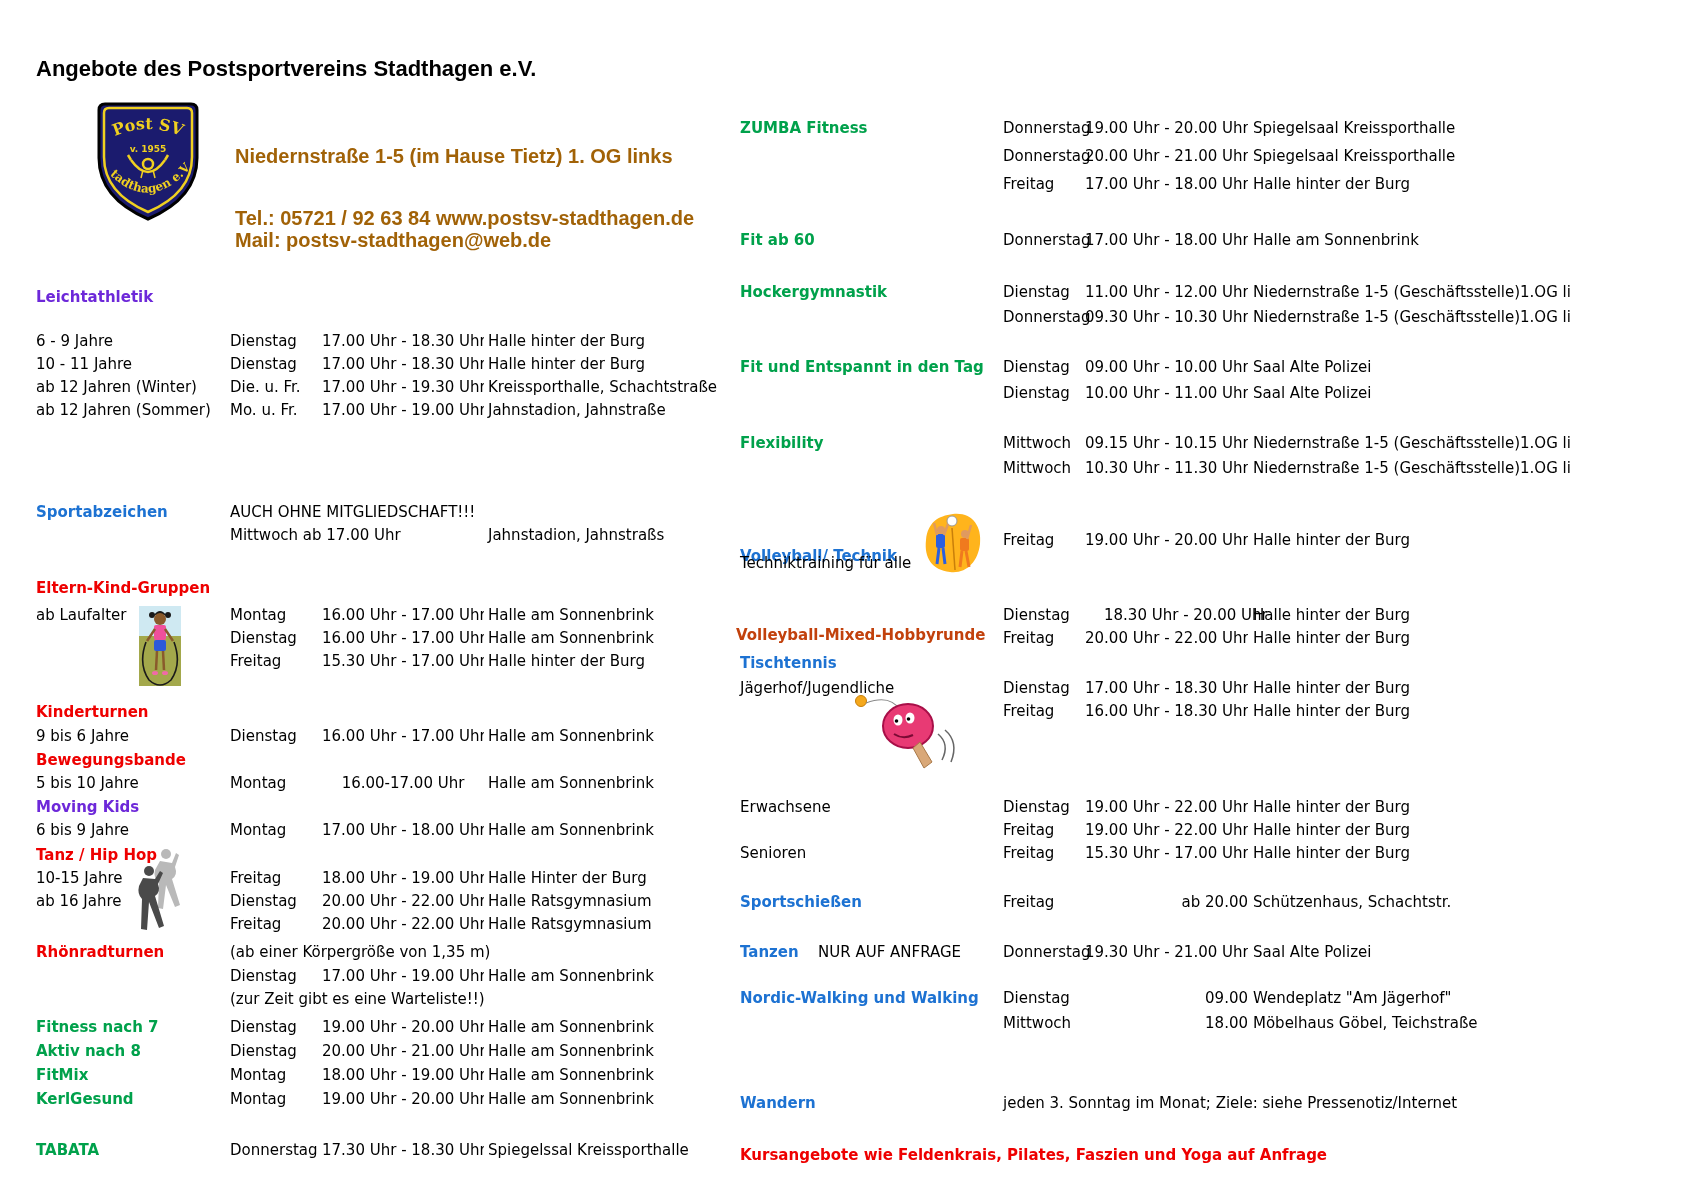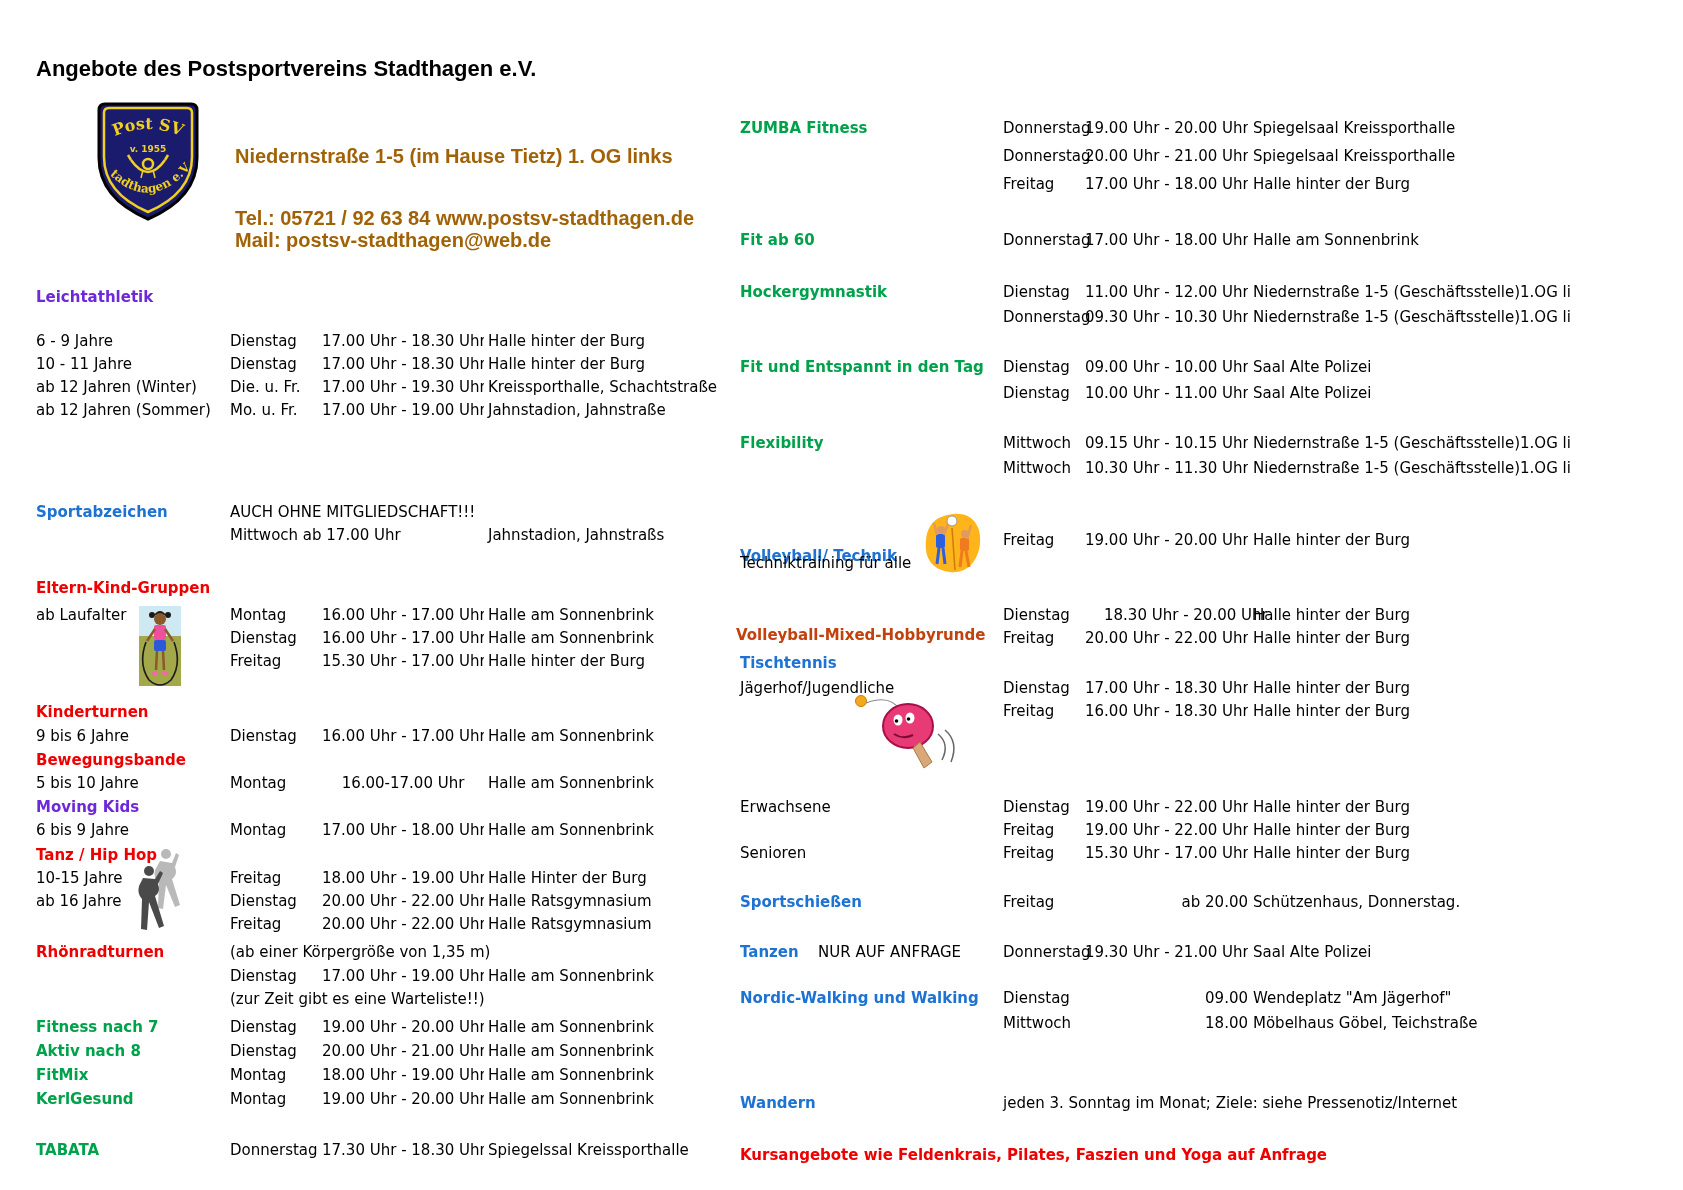--- a/index.html
+++ b/index.html
@@ -252,21 +252,21 @@
     <span class="cell" style="left: 1003px; top: 820px;">Freitag</span>
     <span class="cell" style="left: 1085px; top: 820px; width: 163px; text-align: center; overflow: hidden;">19.00 Uhr - 22.00 Uhr</span>
     <span class="cell" style="left: 1253px; top: 820px;">Halle hinter der Burg</span>
     <span class="cell" style="left: 740px; top: 843px;">Senioren</span>
     <span class="cell" style="left: 1003px; top: 843px;">Freitag</span>
     <span class="cell" style="left: 1085px; top: 843px; width: 163px; text-align: center; overflow: hidden;">15.30 Uhr - 17.00 Uhr</span>
     <span class="cell" style="left: 1253px; top: 843px;">Halle hinter der Burg</span>
     <span class="cell" style="left: 740px; top: 892px; color: rgb(29, 114, 210); font-weight: 700;">Sportschießen</span>
     <span class="cell" style="left: 1003px; top: 892px;">Freitag</span>
     <span class="cell" style="left: 1085px; top: 892px; width: 163px; text-align: right; overflow: hidden;">ab 20.00</span>
-    <span class="cell" style="left: 1253px; top: 892px;">Schützenhaus, Donnerstag.</span>
+    <span class="cell" style="left: 1253px; top: 892px;">Schützenhaus, Schachtstr.</span>
     <span class="cell" style="left: 740px; top: 942px; color: rgb(29, 114, 210); font-weight: 700;">Tanzen</span>
     <span class="cell" style="left: 818px; top: 942px;">NUR AUF ANFRAGE</span>
     <span class="cell" style="left: 1003px; top: 942px;">Donnerstag</span>
     <span class="cell" style="left: 1085px; top: 942px; width: 163px; text-align: center; overflow: hidden;">19.30 Uhr - 21.00 Uhr</span>
     <span class="cell" style="left: 1253px; top: 942px;">Saal Alte Polizei</span>
     <span class="cell" style="left: 740px; top: 988px; color: rgb(29, 114, 210); font-weight: 700;">Nordic-Walking und Walking</span>
     <span class="cell" style="left: 1003px; top: 988px;">Dienstag</span>
     <span class="cell" style="left: 1085px; top: 988px; width: 163px; text-align: right; overflow: hidden;">09.00</span>
     <span class="cell" style="left: 1253px; top: 988px;">Wendeplatz "Am Jägerhof"</span>
     <span class="cell" style="left: 1003px; top: 1013px;">Mittwoch</span>

